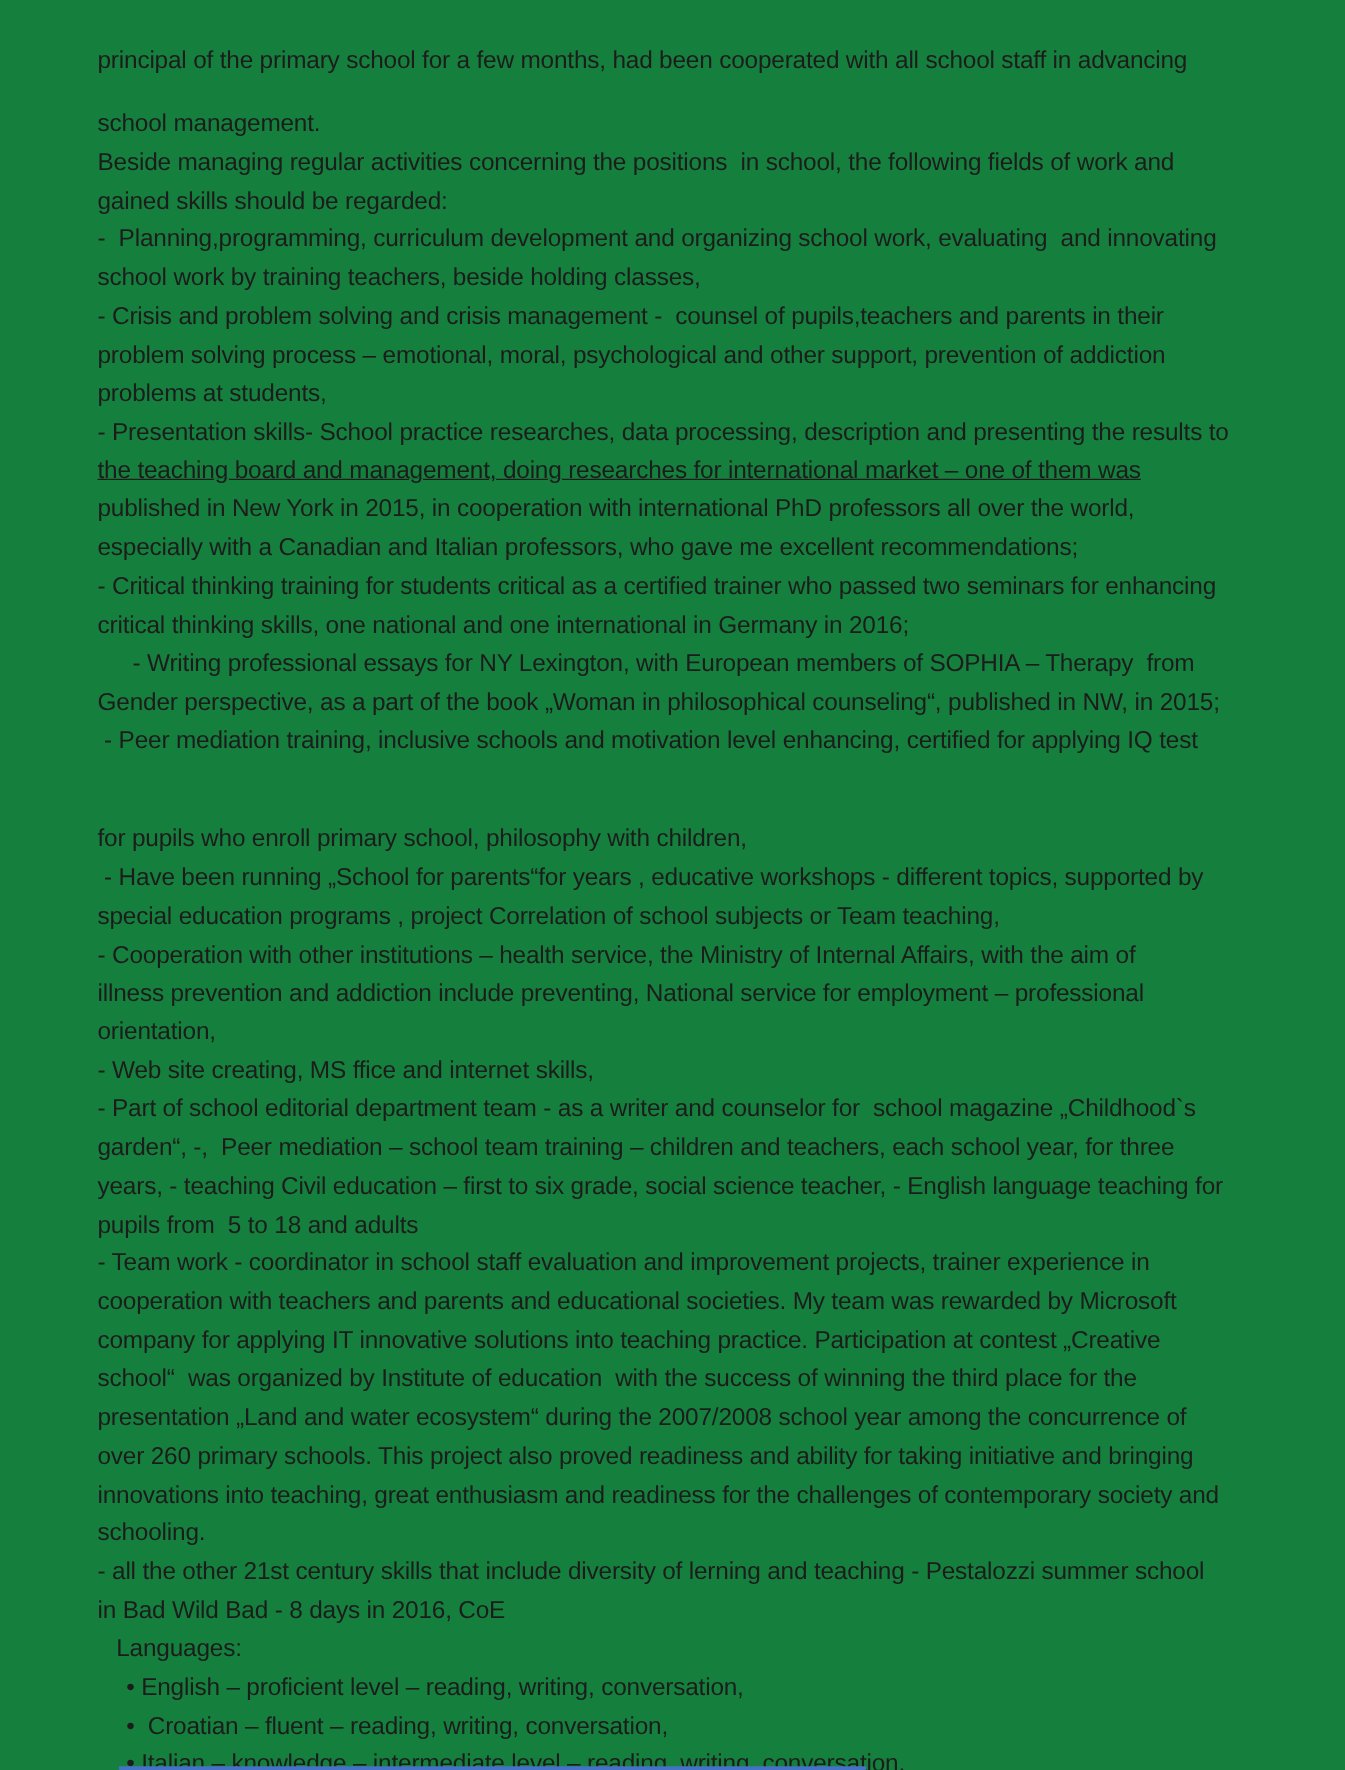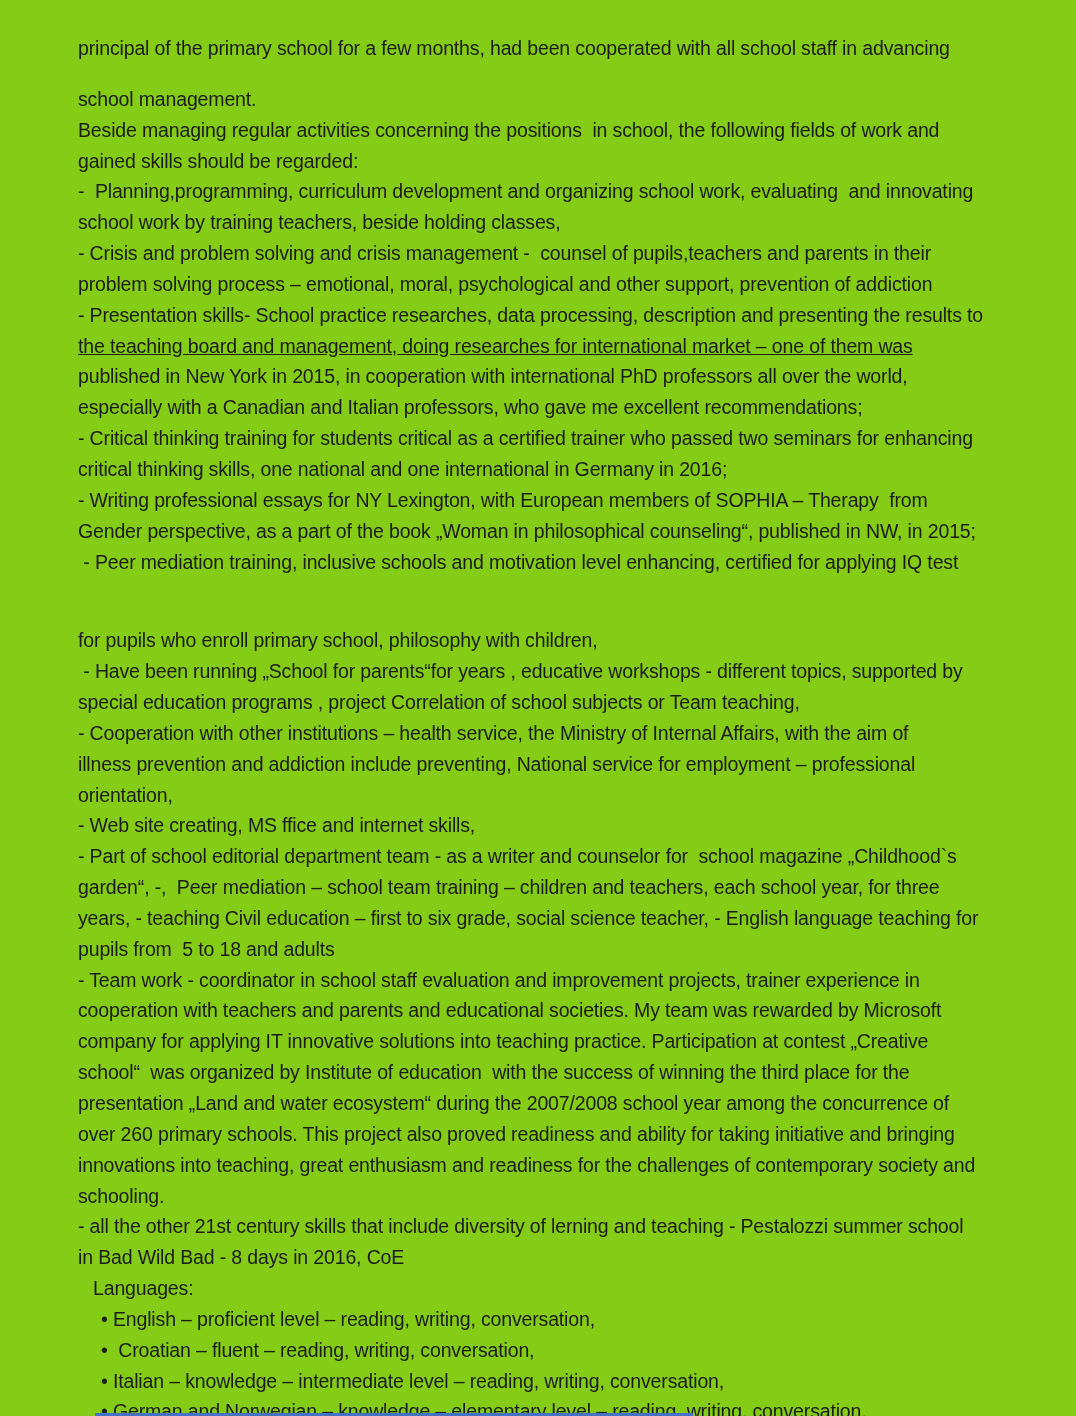--- a/index.html
+++ b/index.html
@@ -36,37 +36,38 @@
     left: 95px;
     width: 598px;
     bottom: 0px;
     height: 3px;
     border-radius: 1px;
   }
 </style>
 </head>
 <body>
 
-<div class="page" style="background: #84cc16;">
+<div class="page" style="background: #15803d;">
   <div class="text-block">
       <div class="line indent-0" style="color: rgb(28, 28, 28);">principal of the primary school for a few months, had been cooperated with all school staff in advancing</div>
       <div class="line indent-0" style="color: rgb(28, 28, 28); margin-top: 20px;">school management.</div>
       <div class="line indent-0" style="color: rgb(28, 28, 28);">Beside managing regular activities concerning the positions  in school, the following fields of work and</div>
       <div class="line indent-0" style="color: rgb(28, 28, 28);">gained skills should be regarded:</div>
       <div class="line indent-0" style="color: rgb(28, 28, 28);">-  Planning,programming, curriculum development and organizing school work, evaluating  and innovating</div>
       <div class="line indent-0" style="color: rgb(28, 28, 28);">school work by training teachers, beside holding classes,</div>
       <div class="line indent-0" style="color: rgb(28, 28, 28);">- Crisis and problem solving and crisis management -  counsel of pupils,teachers and parents in their</div>
       <div class="line indent-0" style="color: rgb(28, 28, 28);">problem solving process – emotional, moral, psychological and other support, prevention of addiction</div>
+      <div class="line indent-0" style="color: rgb(28, 28, 28);">problems at students,</div>
       <div class="line indent-0" style="color: rgb(28, 28, 28);">- Presentation skills- School practice researches, data processing, description and presenting the results to</div>
       <div class="line indent-0" style="color: rgb(28, 28, 28); text-decoration: underline;">the teaching board and management, doing researches for international market – one of them was</div>
       <div class="line indent-0" style="color: rgb(28, 28, 28);">published in New York in 2015, in cooperation with international PhD professors all over the world,</div>
       <div class="line indent-0" style="color: rgb(28, 28, 28);">especially with a Canadian and Italian professors, who gave me excellent recommendations;</div>
       <div class="line indent-0" style="color: rgb(28, 28, 28);">- Critical thinking training for students critical as a certified trainer who passed two seminars for enhancing</div>
       <div class="line indent-0" style="color: rgb(28, 28, 28);">critical thinking skills, one national and one international in Germany in 2016;</div>
-      <div class="line indent-0" style="color: rgb(28, 28, 28);">- Writing professional essays for NY Lexington, with European members of SOPHIA – Therapy  from</div>
+      <div class="line indent-0" style="color: rgb(28, 28, 28); margin-left: 28px;">- Writing professional essays for NY Lexington, with European members of SOPHIA – Therapy  from</div>
       <div class="line indent-0" style="color: rgb(28, 28, 28);">Gender perspective, as a part of the book „Woman in philosophical counseling“, published in NW, in 2015;</div>
       <div class="line indent-0" style="color: rgb(28, 28, 28);"> - Peer mediation training, inclusive schools and motivation level enhancing, certified for applying IQ test</div>
       <div class="line indent-0" style="color: rgb(28, 28, 28); margin-top: 48px;">for pupils who enroll primary school, philosophy with children,</div>
       <div class="line indent-0" style="color: rgb(28, 28, 28);"> - Have been running „School for parents“for years , educative workshops - different topics, supported by</div>
       <div class="line indent-0" style="color: rgb(28, 28, 28);">special education programs , project Correlation of school subjects or Team teaching,</div>
       <div class="line indent-0" style="color: rgb(28, 28, 28);">- Cooperation with other institutions – health service, the Ministry of Internal Affairs, with the aim of</div>
       <div class="line indent-0" style="color: rgb(28, 28, 28);">illness prevention and addiction include preventing, National service for employment – professional</div>
       <div class="line indent-0" style="color: rgb(28, 28, 28);">orientation,</div>
       <div class="line indent-0" style="color: rgb(28, 28, 28);">- Web site creating, MS ffice and internet skills,</div>
       <div class="line indent-0" style="color: rgb(28, 28, 28);">- Part of school editorial department team - as a writer and counselor for  school magazine „Childhood`s</div>

